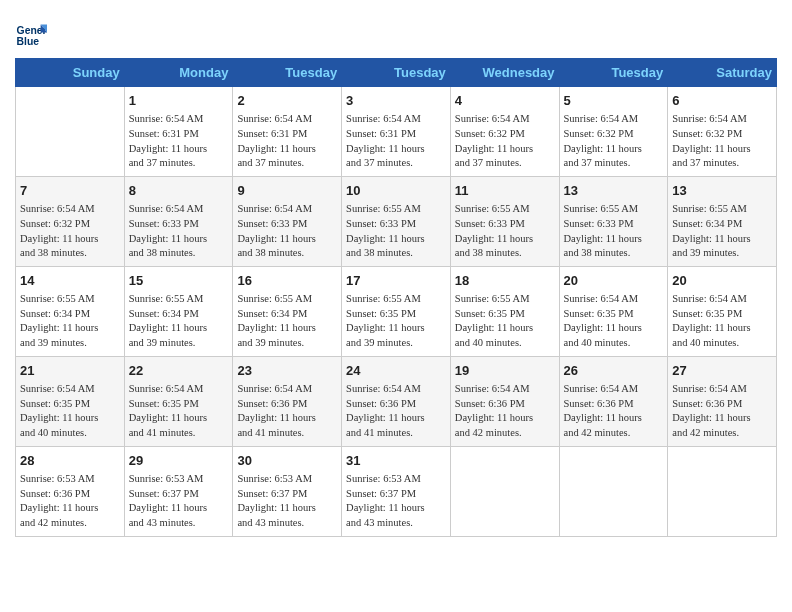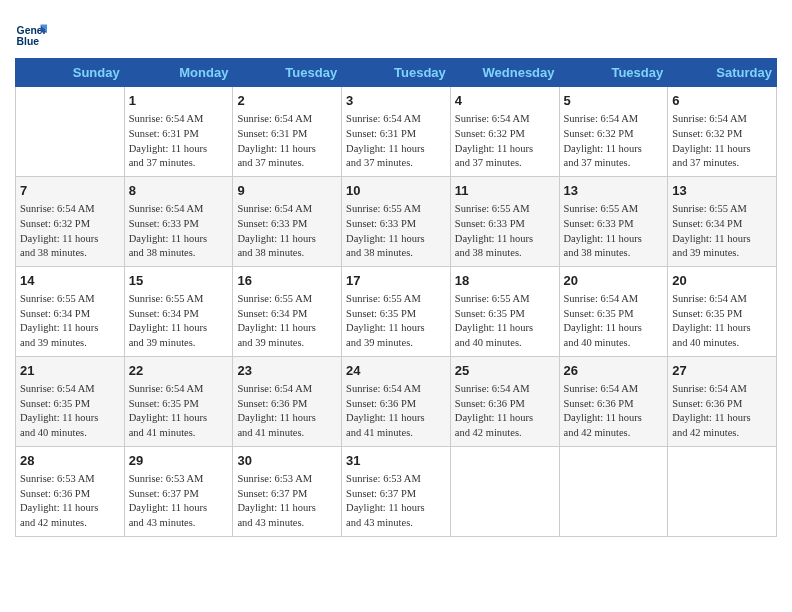--- a/index.html
+++ b/index.html
@@ -289,21 +289,21 @@
 and 41 minutes.</div>
         </td>
         <td>
           <span class="day-num">24</span>
           <div class="day-info" style="white-space: pre-line;">Sunrise: 6:54 AM
 Sunset: 6:36 PM
 Daylight: 11 hours
 and 41 minutes.</div>
         </td>
         <td>
-          <span class="day-num">25</span>
+          <span class="day-num">19</span>
           <div class="day-info" style="white-space: pre-line;">Sunrise: 6:54 AM
 Sunset: 6:36 PM
 Daylight: 11 hours
 and 42 minutes.</div>
         </td>
         <td>
           <span class="day-num">26</span>
           <div class="day-info" style="white-space: pre-line;">Sunrise: 6:54 AM
 Sunset: 6:36 PM
 Daylight: 11 hours

